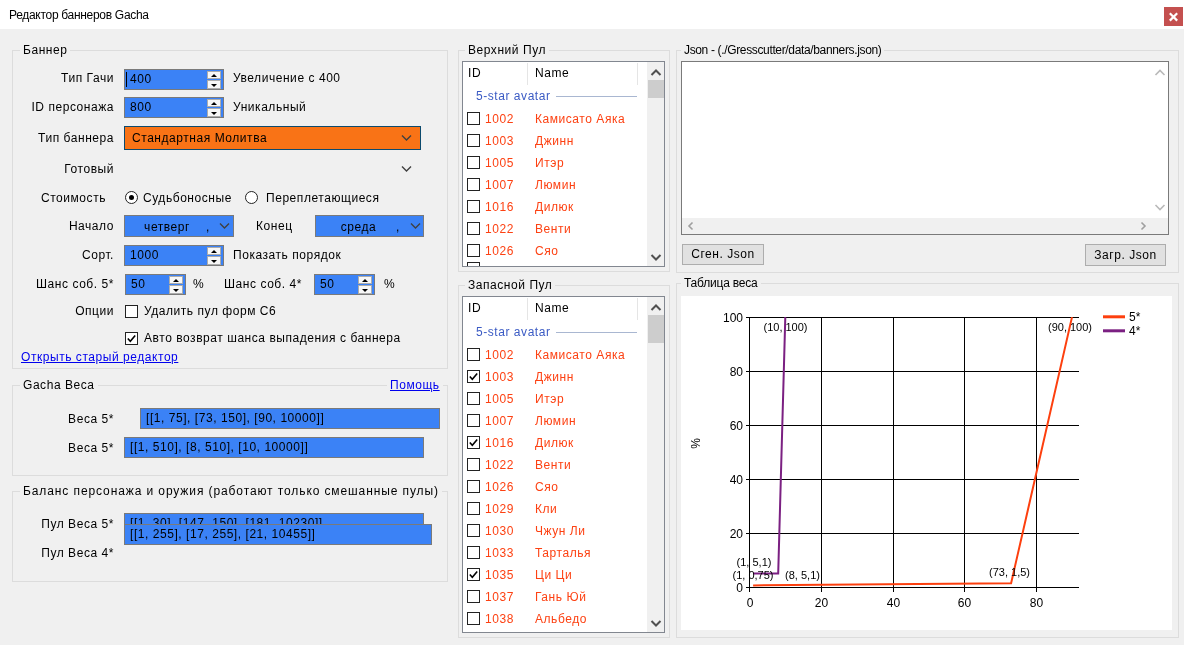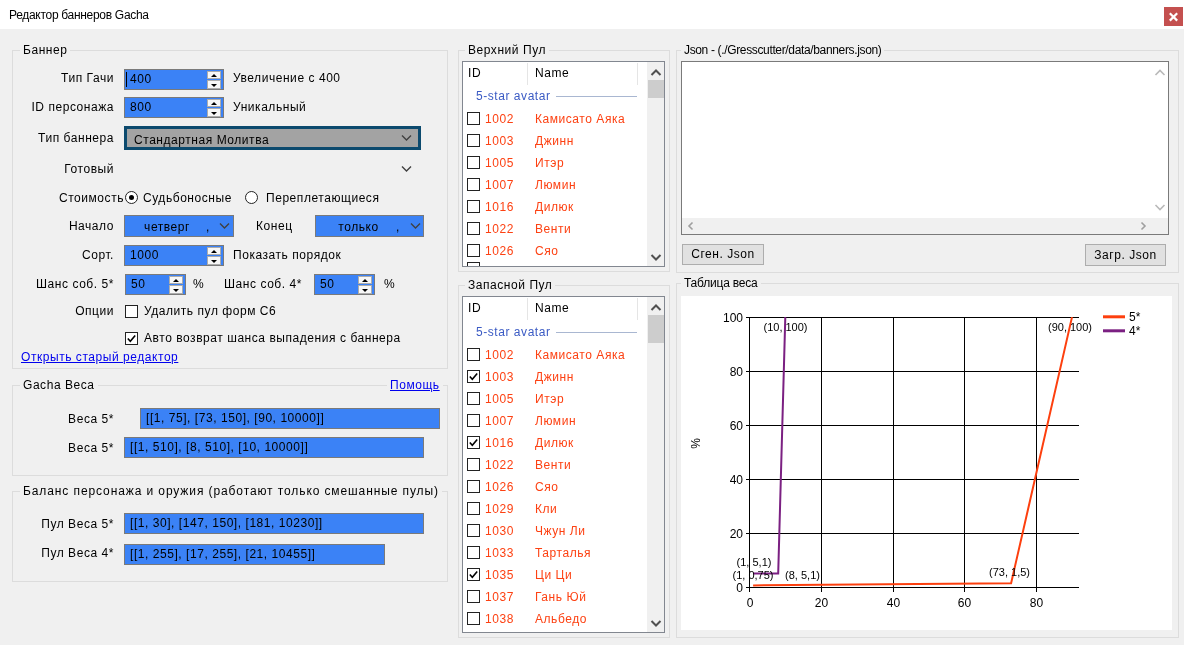--- a/index.html
+++ b/index.html
@@ -5,21 +5,21 @@
   body{width:1184px;height:645px;overflow:hidden;background:#f0f0f0;
        font-family:"Liberation Sans",sans-serif;font-size:12px;color:#000;letter-spacing:.55px}
   #app{position:absolute;left:0;top:0;width:1184px;height:645px}
   .abs{position:absolute}
   .g{position:absolute;border:1px solid #dcdcdc}
   .gl{position:absolute;background:#f0f0f0;padding:0 3px;white-space:nowrap;line-height:13px}
   .lbl{position:absolute;white-space:nowrap;line-height:14px}
   .r{text-align:right}
   .tb{position:absolute;background:#3b82f6;border:1px solid #7a7a7a;box-sizing:border-box;
       line-height:19px;padding-left:5px;white-space:nowrap;overflow:hidden}
-  .combo{position:absolute;background:#a3a3a3;border:3px solid #0c4a6e;box-sizing:border-box;
+  .combo{position:absolute;background:#f97316;border:1px solid #0c4a6e;box-sizing:border-box;
       white-space:nowrap;overflow:hidden}
   .cb{position:absolute;width:11px;height:11px;background:#fff;border:1px solid #222}
   .rb{position:absolute;width:11px;height:11px;background:#fff;border:1px solid #222;border-radius:50%}
   .dot{position:absolute;left:3px;top:3px;width:5px;height:5px;background:#000;border-radius:50%}
   .link{color:#0000ee;text-decoration:underline}
   .btn{position:absolute;background:#e1e1e1;border:1px solid #adadad;box-sizing:border-box;
        text-align:center}
   .orange{color:#fd4112}
   .spin{position:absolute;width:14px;height:18px}
   .sbu{position:absolute;left:0;width:14px;height:8.5px;background:#f7f7f7;border:1px solid #acacac;box-sizing:border-box}
@@ -71,38 +71,38 @@
   <div class="combo" style="left:124px;top:126px;width:297px;height:24px;line-height:22px;padding-left:7px">Стандартная Молитва</div>
   <svg style="left:400px;top:134px" width="13" height="8" viewBox="0 0 13 8">
       <path d="M2 1.5 L6.5 6 L11 1.5" fill="none" stroke="#404040" stroke-width="1.4"></path>
     </svg>
 
   <div class="lbl r" style="left:10px;top:162px;width:104px">Готовый</div>
   <svg style="left:400px;top:165px" width="13" height="8" viewBox="0 0 13 8">
       <path d="M2 1.5 L6.5 6 L11 1.5" fill="none" stroke="#404040" stroke-width="1.4"></path>
     </svg>
 
-  <div class="lbl r" style="left:20px;top:191px;width:104px">Стоимость</div>
+  <div class="lbl r" style="left:2px;top:191px;width:104px">Стоимость</div>
   <div class="rb" style="left:125px;top:191px">
       <div class="dot"></div>
     </div>
   <div class="lbl" style="left:143px;top:191px">Судьбоносные</div>
   <div class="rb" style="left:245px;top:191px"></div>
   <div class="lbl" style="left:266px;top:191px">Переплетающиеся</div>
 
   <div class="lbl r" style="left:10px;top:219px;width:104px">Начало</div>
   <div class="tb" style="left:124px;top:215px;width:110px;height:22px;padding-left:0"></div>
   <div class="lbl" style="left:124px;top:220px;width:86px;text-align:center">четверг</div>
   <div class="lbl" style="left:206px;top:220px">,</div>
   <svg style="left:218px;top:222px" width="13" height="8" viewBox="0 0 13 8">
       <path d="M2 1.5 L6.5 6 L11 1.5" fill="none" stroke="#404040" stroke-width="1.4"></path>
     </svg>
   <div class="lbl" style="left:256px;top:219px">Конец</div>
   <div class="tb" style="left:315px;top:215px;width:109px;height:22px;padding-left:0"></div>
-  <div class="lbl" style="left:315px;top:220px;width:87px;text-align:center">только</div>
+  <div class="lbl" style="left:315px;top:220px;width:87px;text-align:center">среда</div>
   <div class="lbl" style="left:396px;top:220px">,</div>
   <svg style="left:409px;top:222px" width="13" height="8" viewBox="0 0 13 8">
       <path d="M2 1.5 L6.5 6 L11 1.5" fill="none" stroke="#404040" stroke-width="1.4"></path>
     </svg>
 
   <div class="lbl r" style="left:10px;top:248px;width:104px">Сорт.</div>
   <div class="tb" style="left:124px;top:245px;width:100px;height:21px">1000</div>
   <div class="spin" style="left:207px;top:246.5px">
     <div class="sbu" style="top:0">
         <div class="tri-u"></div>
@@ -154,21 +154,21 @@
   <div class="lbl r" style="left:10px;top:412px;width:104px">Веса 5*</div>
   <div class="tb" style="left:140px;top:408px;width:300px;height:21px">[[1, 75], [73, 150], [90, 10000]]</div>
   <div class="lbl r" style="left:10px;top:441px;width:104px">Веса 5*</div>
   <div class="tb" style="left:124px;top:437px;width:300px;height:21px">[[1, 510], [8, 510], [10, 10000]]</div>
 
   <div class="g" style="left:12px;top:491px;width:434px;height:89px"></div>
   <div class="gl" style="left:20px;top:485px;letter-spacing:.9px">Баланс персонажа и оружия (работают только смешанные пулы)</div>
   <div class="lbl r" style="left:10px;top:517px;width:104px">Пул Веса 5*</div>
   <div class="tb" style="left:124px;top:513px;width:300px;height:21px">[[1, 30], [147, 150], [181, 10230]]</div>
   <div class="lbl r" style="left:10px;top:546px;width:104px">Пул Веса 4*</div>
-  <div class="tb" style="left:124px;top:544px;width:261px;height:21px">[[1, 255], [17, 255], [21, 10455]]</div>
+  <div class="tb" style="left:124px;top:524px;width:308px;height:21px">[[1, 255], [17, 255], [21, 10455]]</div>
 
   <div class="g" style="left:458px;top:50px;width:210px;height:220px"></div>
   <div class="gl" style="left:465px;top:44px">Верхний Пул</div>
   <div class="abs" style="left:462px;top:61px;width:203px;height:206px;border:1px solid #828790;background:#fff;box-sizing:border-box;overflow:hidden">
     <div class="abs" style="left:64px;top:1px;width:1px;height:22px;background:#e5e5e5"></div>
     <div class="abs" style="left:174px;top:1px;width:1px;height:22px;background:#e5e5e5"></div>
     <div class="lbl" style="left:5px;top:4px">ID</div>
     <div class="lbl" style="left:72px;top:4px">Name</div>
     <div class="lbl" style="left:13px;top:27px;color:#3b5bc4">5-star avatar</div>
     <div class="abs" style="left:93px;top:34px;width:81px;height:1px;background:#a9b7d1"></div>

